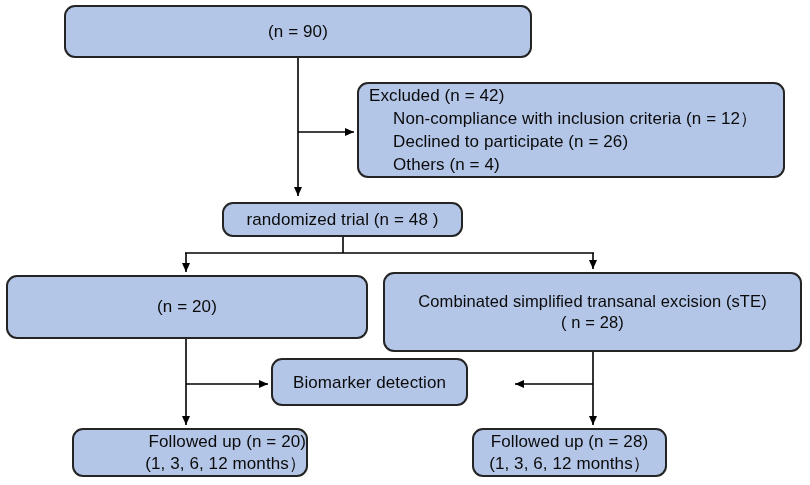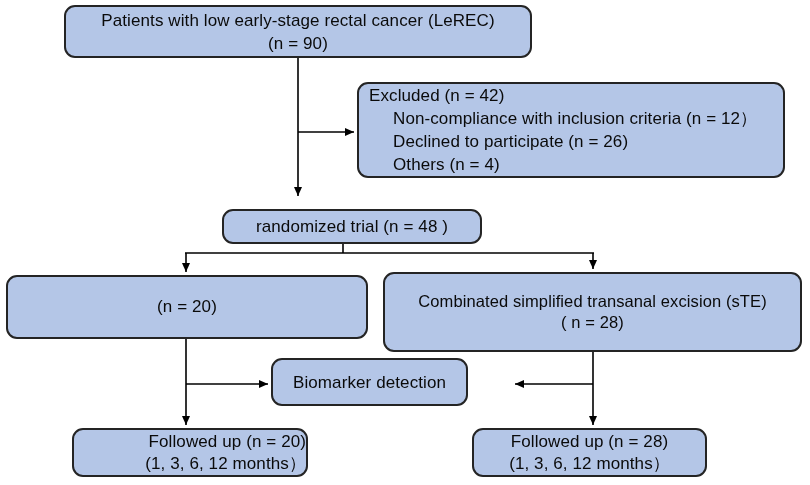--- a/index.html
+++ b/index.html
@@ -37,27 +37,27 @@
     line-height: 23px;
     letter-spacing: 0.1px;
   }
   .node .line { white-space: nowrap; }
 
   .node-patients   { left: 64px;  top: 5px;   width: 468px; height: 53px; }
   .node-excluded   { left: 357px; top: 82px;  width: 428px; height: 96px;
                      align-items: flex-start; text-align: left;
                      padding: 2px 6px 2px 10px; line-height: 23px; }
   .node-excluded .line.indent { padding-left: 24px; }
-  .node-randomized { left: 222px; top: 209px; width: 260px; height: 35px; }
+  .node-randomized { left: 222px; top: 202px; width: 241px; height: 35px; }
   .node-tem        { left: 6px;   top: 275px; width: 362px; height: 64px; line-height: 24px; }
   .node-ste        { left: 383px; top: 272px; width: 419px; height: 80px;
                      font-size: 16.5px; line-height: 21px; }
   .node-biomarker  { left: 271px; top: 358px; width: 197px; height: 48px; }
   .node-follow-tem { left: 72px;  top: 428px; width: 236px; height: 49px; line-height: 22px; align-items: flex-end; }
-  .node-follow-ste { left: 472px; top: 428px; width: 235px; height: 49px; line-height: 22px; }
+  .node-follow-ste { left: 472px; top: 428px; width: 195px; height: 49px; line-height: 22px; }
 </style>
 </head>
 <body>
 
 <div class="canvas">
 
   <svg class="edges" viewBox="0 0 810 485" xmlns="http://www.w3.org/2000/svg">
     <defs>
       <marker id="arrow" markerUnits="userSpaceOnUse" markerWidth="10" markerHeight="9" refX="9" refY="4" orient="auto">
         <path d="M0,0 L9,4 L0,8 Z" fill="#000000"></path>
@@ -71,21 +71,20 @@
       <line x1="186" y1="253" x2="186" y2="272" marker-end="url(#arrow)"></line>
       <line x1="593" y1="253" x2="593" y2="269" marker-end="url(#arrow)"></line>
       <line x1="186" y1="339" x2="186" y2="425" marker-end="url(#arrow)"></line>
       <line x1="186" y1="384" x2="268" y2="384" marker-end="url(#arrow)"></line>
       <line x1="593" y1="340" x2="593" y2="425" marker-end="url(#arrow)"></line>
       <line x1="593" y1="384" x2="515" y2="384" marker-end="url(#arrow)"></line>
     </g>
   </svg>
 
   <div class="node node-patients">
-    <div class="line">Patients with low early-stage rectal cancer (LeREC)</div>
     <div class="line">(n = 90)</div>
   </div>
 
   <div class="node node-excluded">
     <div class="line">Excluded (n =  42)</div>
     <div class="line indent">Non-compliance with inclusion criteria (n = 12）</div>
     <div class="line indent">Declined to participate (n = 26)</div>
     <div class="line indent">Others (n = 4)</div>
   </div>
 

